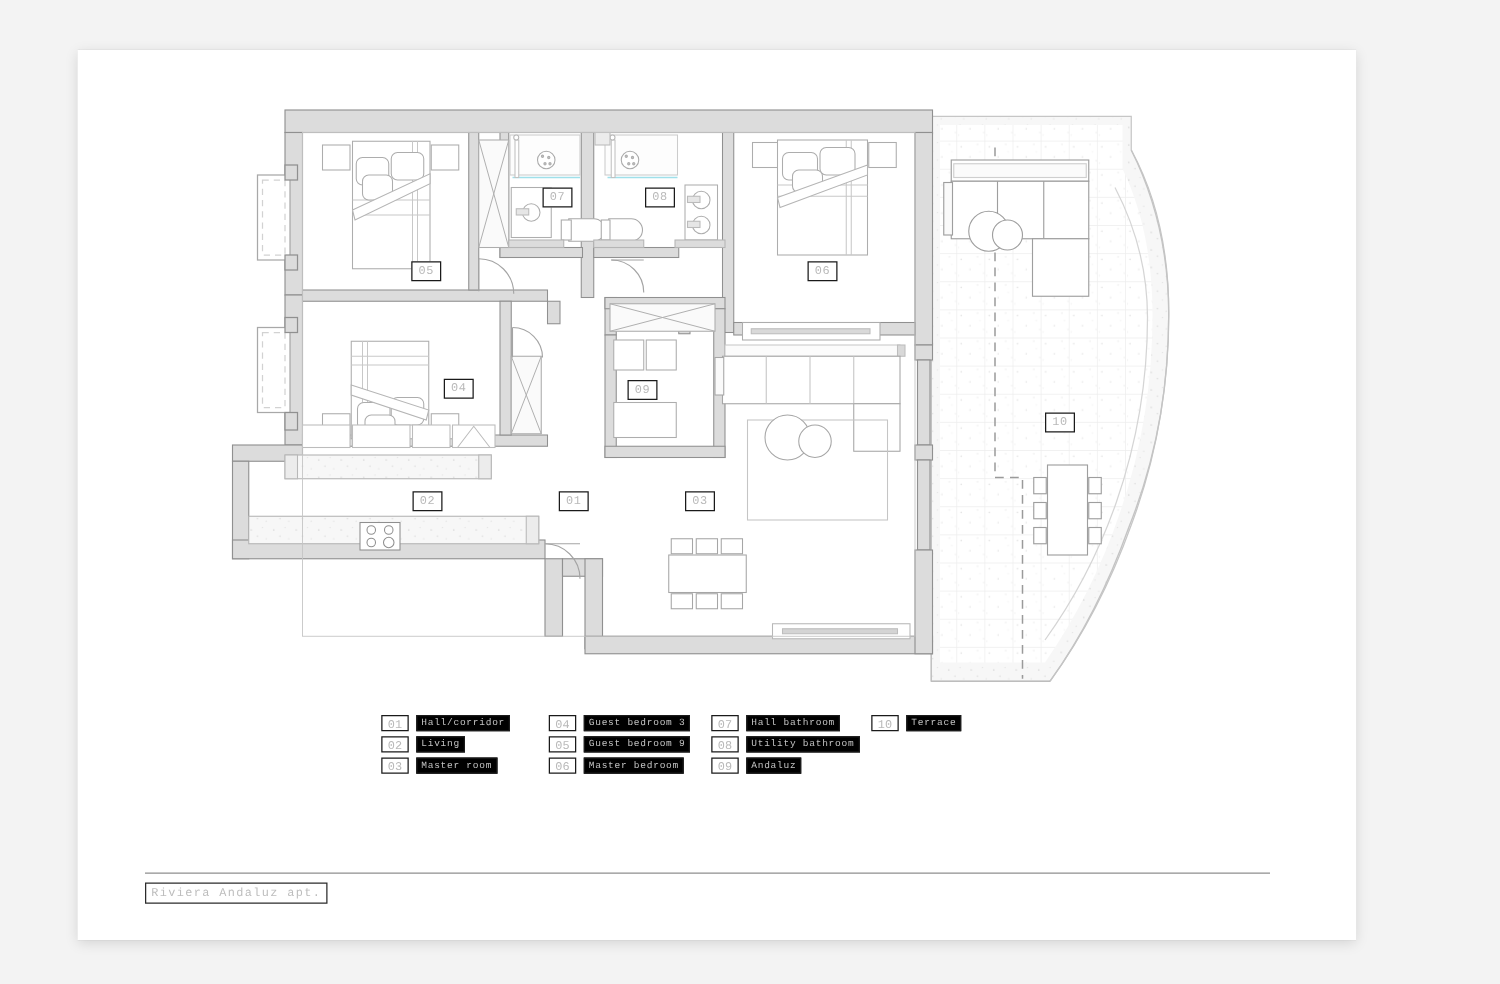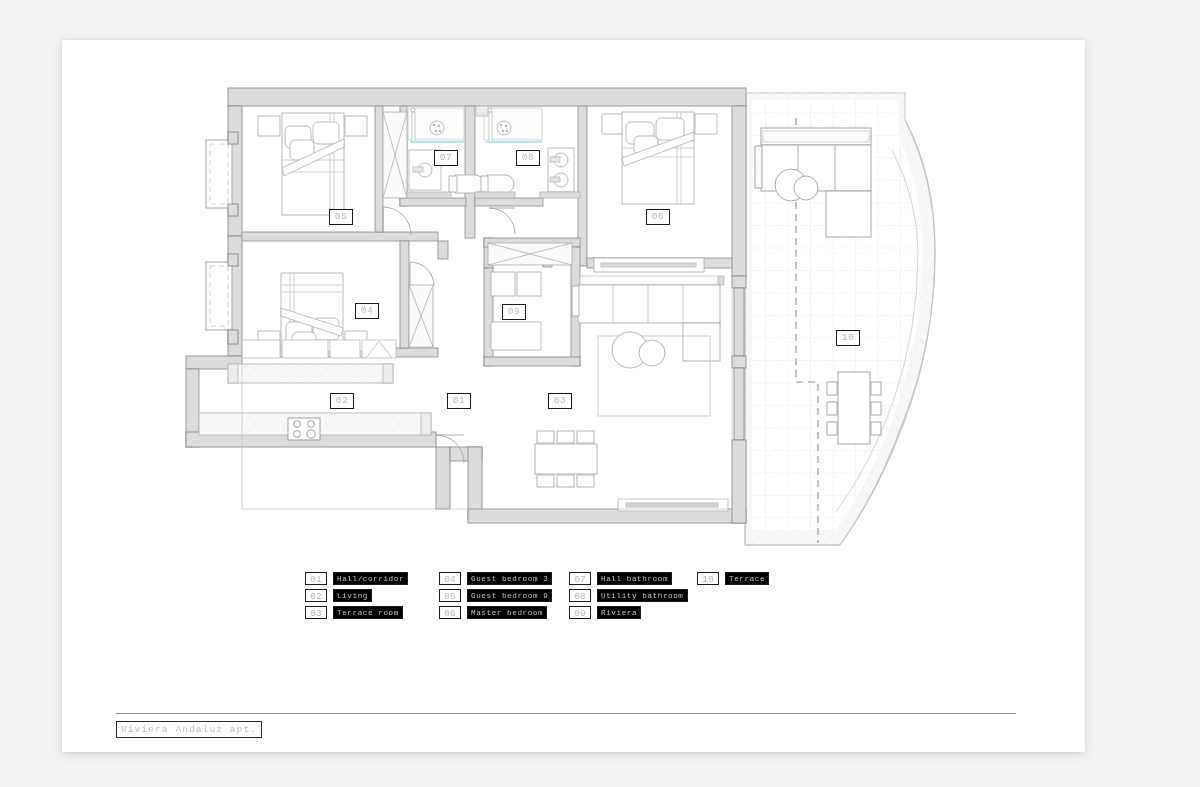--- a/index.html
+++ b/index.html
@@ -90,21 +90,21 @@
     white-space: nowrap;
     box-sizing: border-box;
     height: 13px;
     display: flex;
     align-items: center;
   }
   
   #titleblock {
     position: absolute;
     left: 116px;
-    top: 713px;
+    top: 698px;
     width: 900px;
   }
   #title-rule {
     width: 900px;
     height: 0;
     border-top: 1.2px solid #8f8f8f;
   }
   #title-name {
     margin-top: 7px;
     display: inline-block;
@@ -452,21 +452,21 @@
         <div class="lg-row">
           <div class="lg-num">01</div>
           <div class="lg-txt">Hall/corridor</div>
         </div>
         <div class="lg-row">
           <div class="lg-num">02</div>
           <div class="lg-txt">Living</div>
         </div>
         <div class="lg-row">
           <div class="lg-num">03</div>
-          <div class="lg-txt">Terrace room</div>
+          <div class="lg-txt">Master room</div>
         </div>
       </div>
       <div class="lg-col" style="left: 134px;">
         <div class="lg-row">
           <div class="lg-num">04</div>
           <div class="lg-txt">Guest bedroom 3</div>
         </div>
         <div class="lg-row">
           <div class="lg-num">05</div>
           <div class="lg-txt">Guest bedroom 9</div>
@@ -480,21 +480,21 @@
         <div class="lg-row">
           <div class="lg-num">07</div>
           <div class="lg-txt">Hall bathroom</div>
         </div>
         <div class="lg-row">
           <div class="lg-num">08</div>
           <div class="lg-txt">Utility bathroom</div>
         </div>
         <div class="lg-row">
           <div class="lg-num">09</div>
-          <div class="lg-txt">Riviera</div>
+          <div class="lg-txt">Andaluz</div>
         </div>
       </div>
       <div class="lg-col" style="left: 392px;">
         <div class="lg-row">
           <div class="lg-num">10</div>
           <div class="lg-txt">Terrace</div>
         </div>
       </div>
     </div>
 

